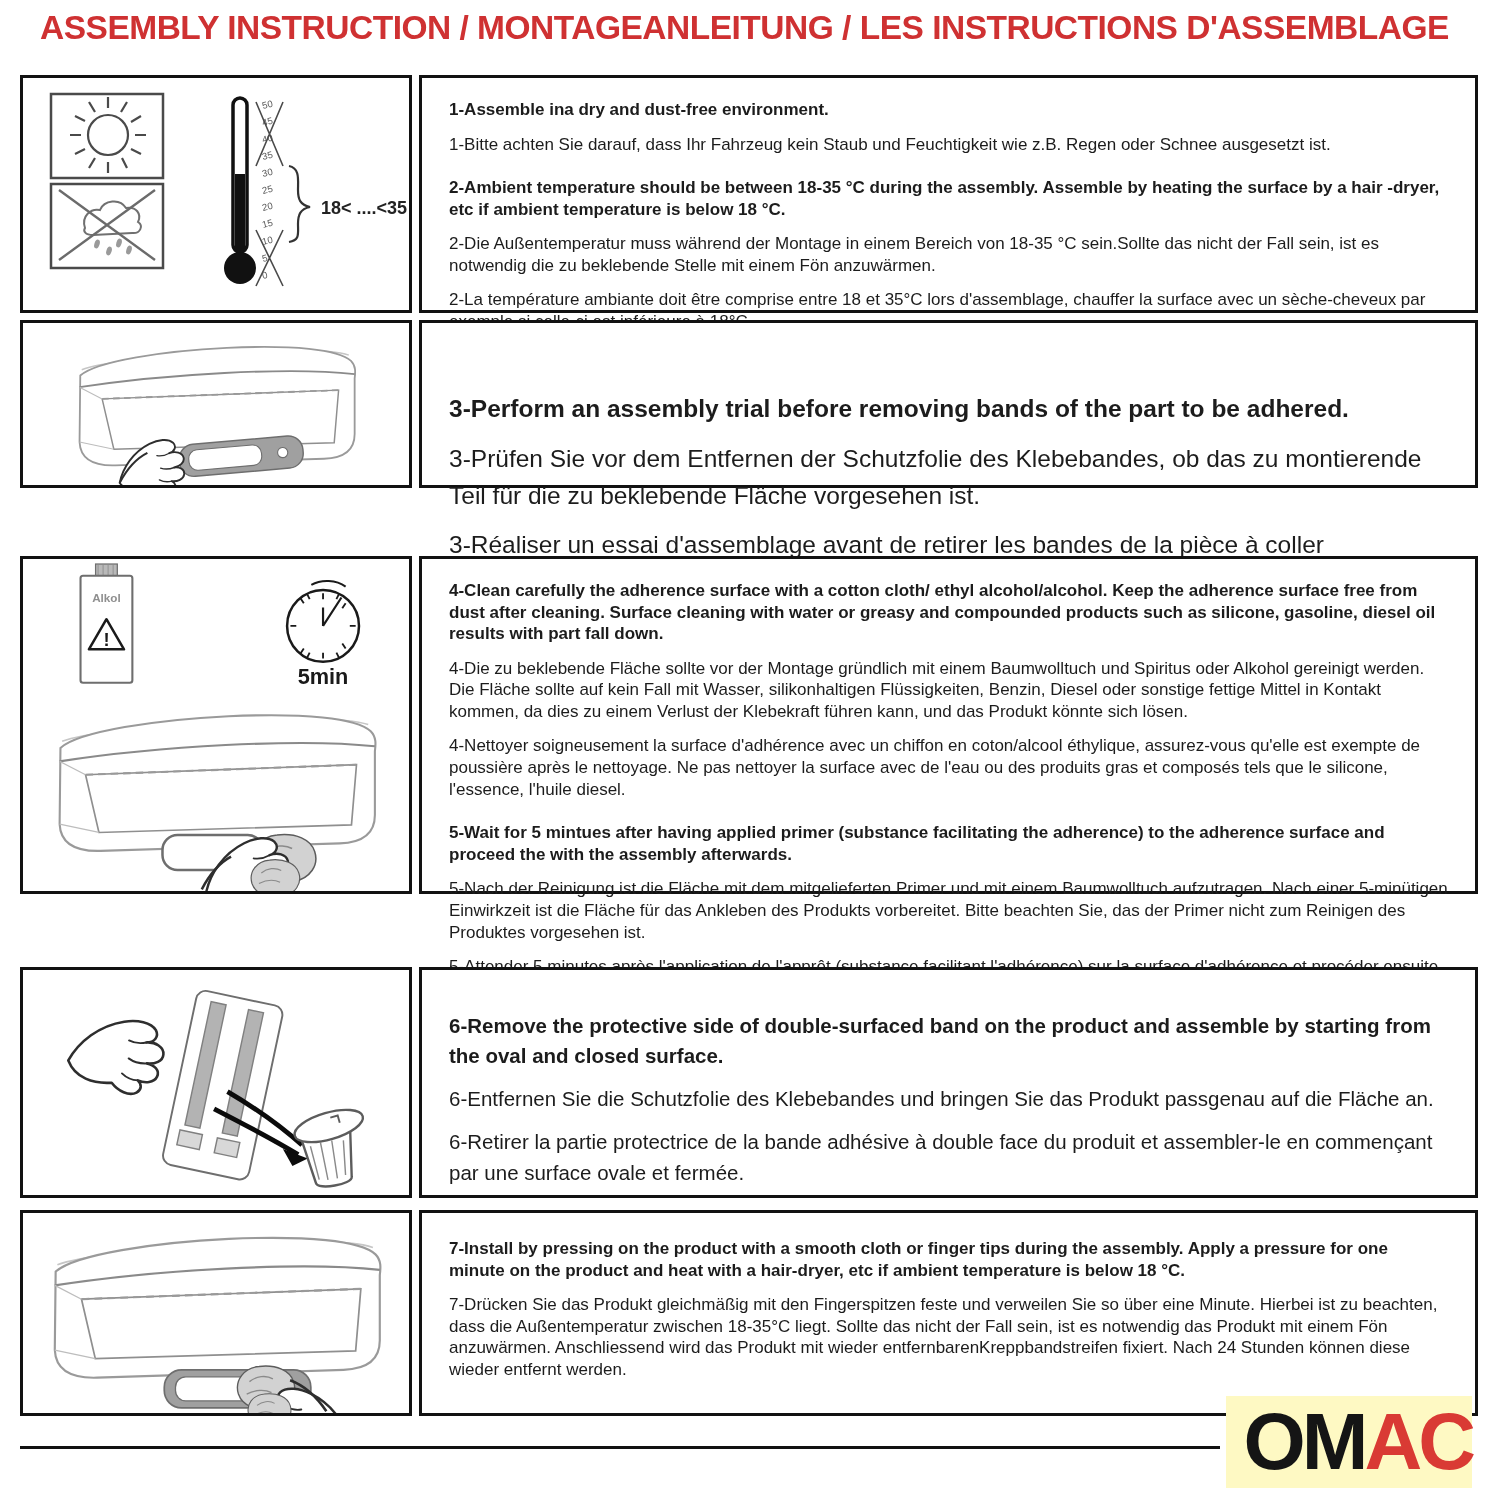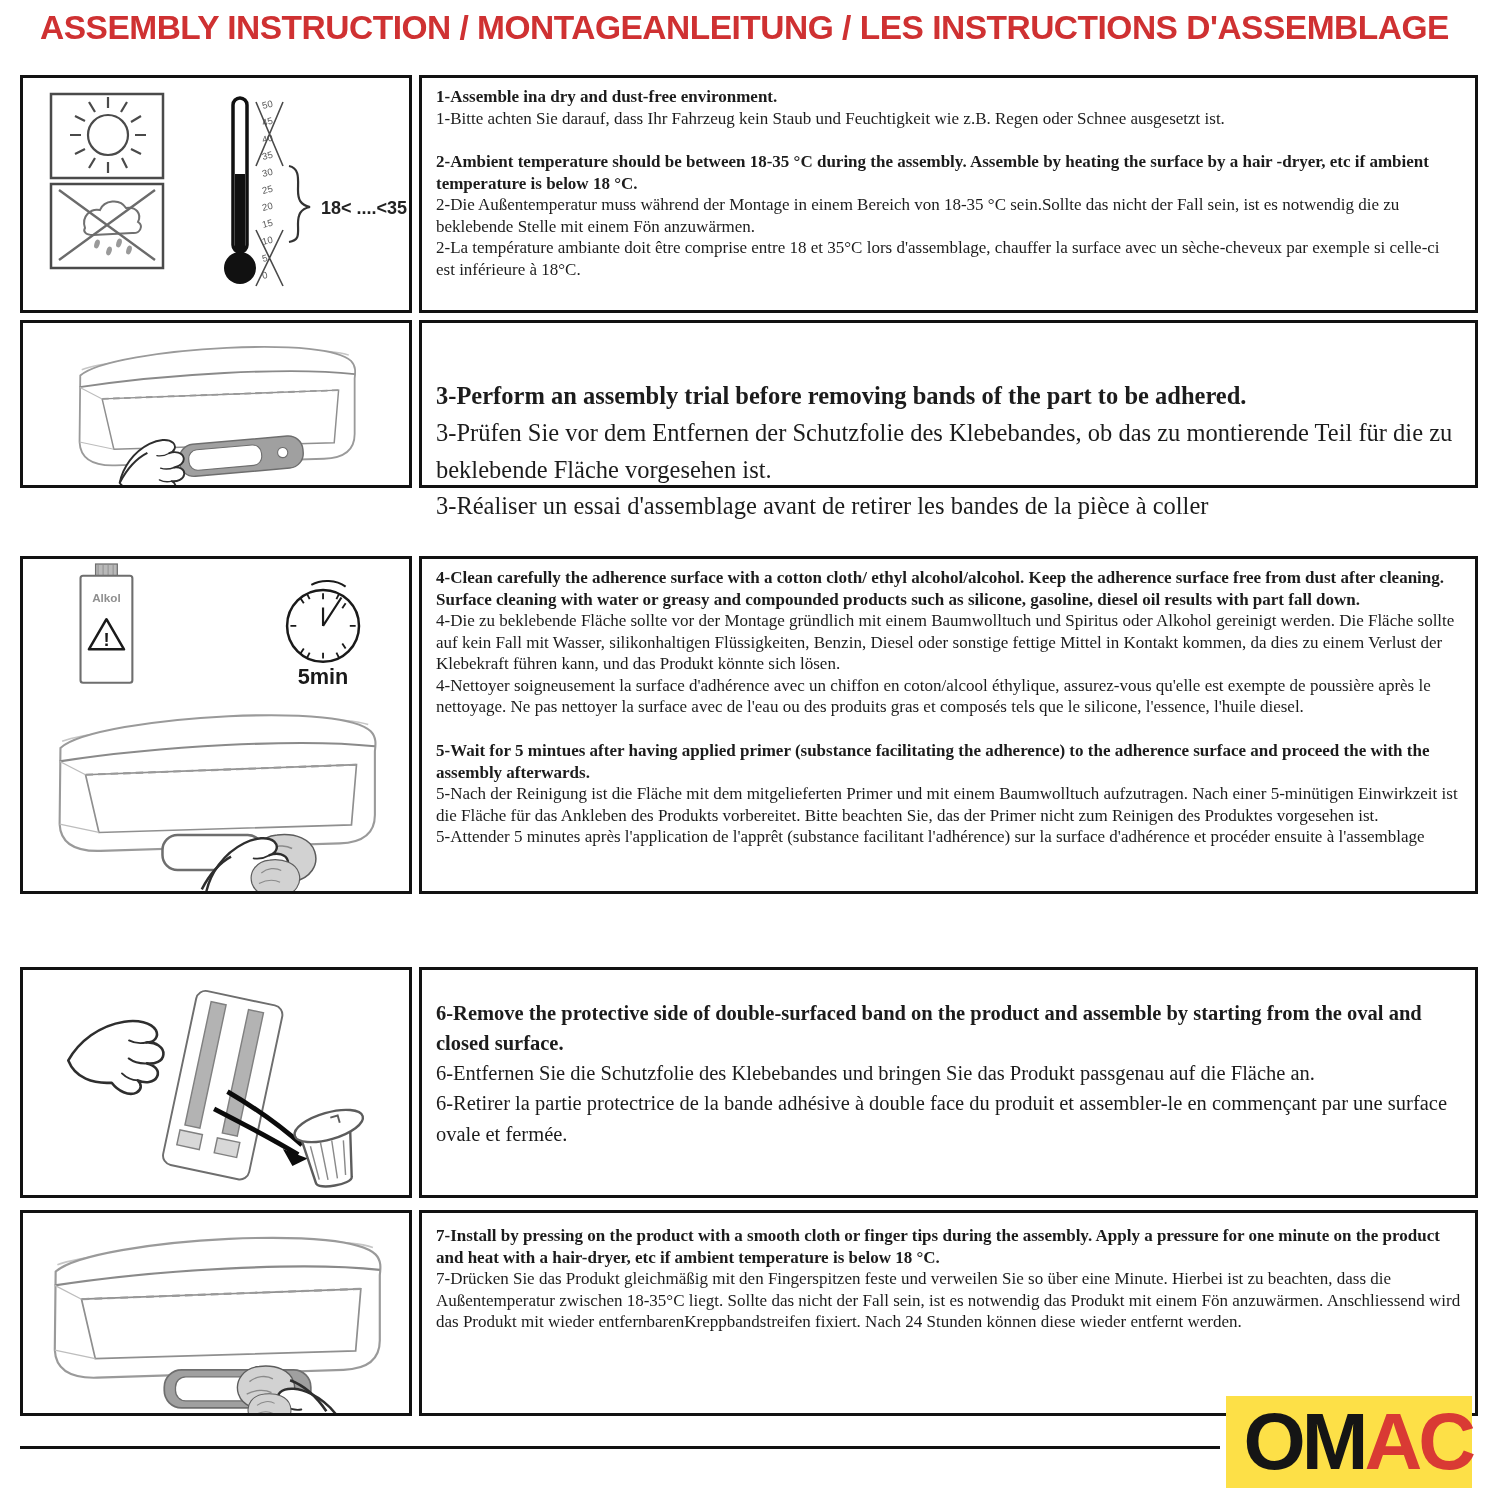--- a/index.html
+++ b/index.html
@@ -13,33 +13,33 @@
   .left-box{left:20px;width:392px;}
   .right-box{left:419px;width:1059px;padding:8px 14px;}
 
   
   .r1{top:75px;height:238px;}
   .r2{top:320px;height:168px;}
   .r3{top:556px;height:338px;}
   .r4{top:967px;height:231px;}
   .r5{top:1210px;height:206px;}
 
-  .tb p{margin:0;font-family:Liberation Serif, serif;}
+  .tb p{margin:13px;}
   .tb .b{font-weight:700;}
   .gap{margin-top:22px !important;}
 
   .tb1{font-size:17px;line-height:1.27;}
   .tb2{font-size:24.5px;line-height:1.5;padding-top:55px;}
   .tb3{font-size:17px;line-height:1.27;}
   .tb4{font-size:20.5px;line-height:1.47;padding-top:28px;}
   .tb5{font-size:17px;line-height:1.27;padding-top:12px;}
 
   .left-box svg{display:block;width:100%;height:100%;}
 
-  .logo{position:absolute;top:1396px;right:28px;height:92px;padding-left:18px;background:#fde047;
+  .logo{position:absolute;top:1396px;right:28px;height:92px;padding-left:18px;background:#fef9c3;
         display:flex;align-items:center;z-index:3;font-weight:700;font-size:80px;letter-spacing:-4px;
         line-height:1;}
   .logo .lk{color:#151515;font-weight:700;}
   .logo .lr{color:#d93a34;font-weight:700;}
 
   .rule{position:absolute;left:20px;top:1446px;width:1200px;height:3px;background:#121212;z-index:1;}
 </style>
 </head>
 <body>
 

